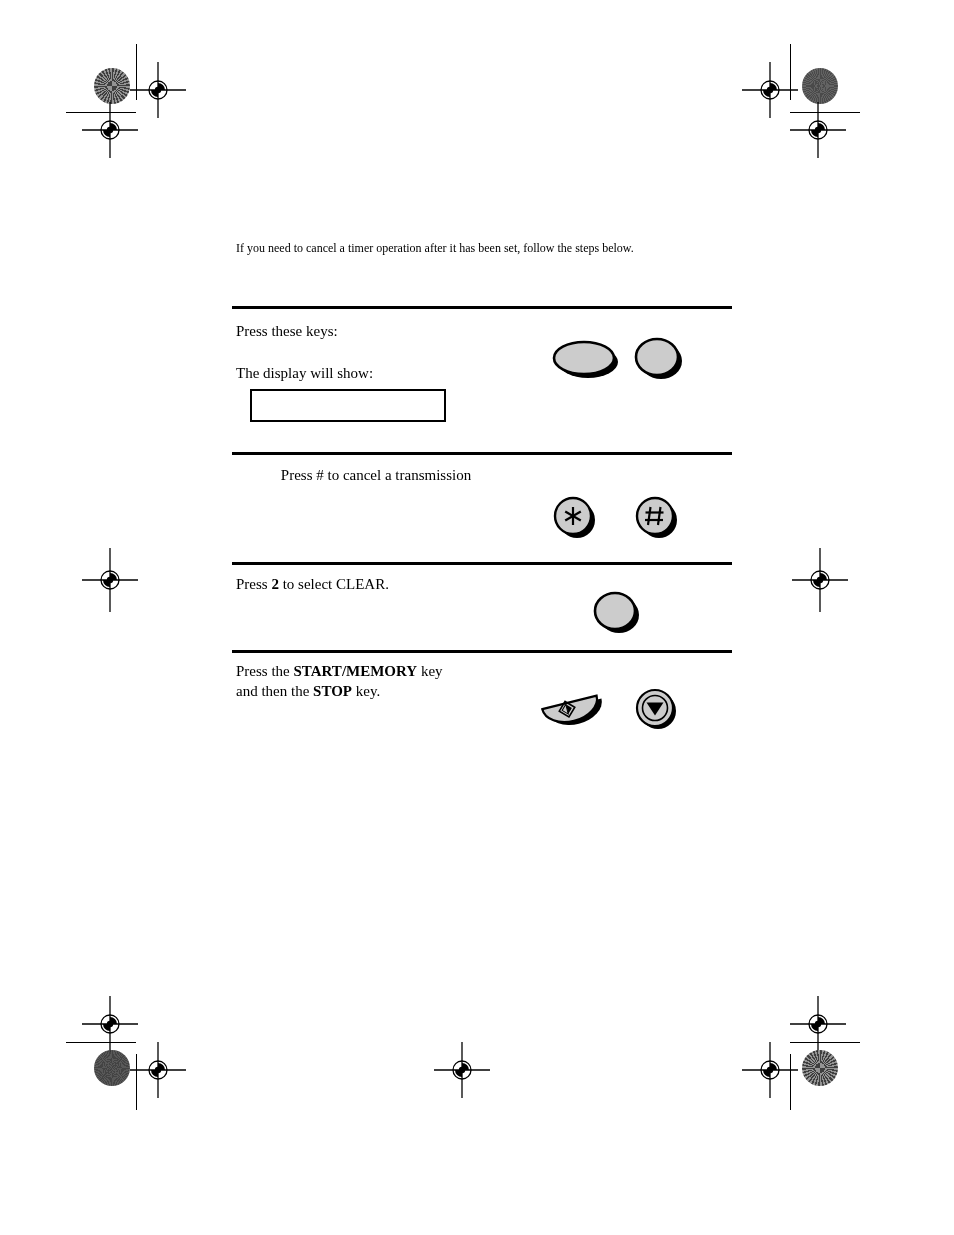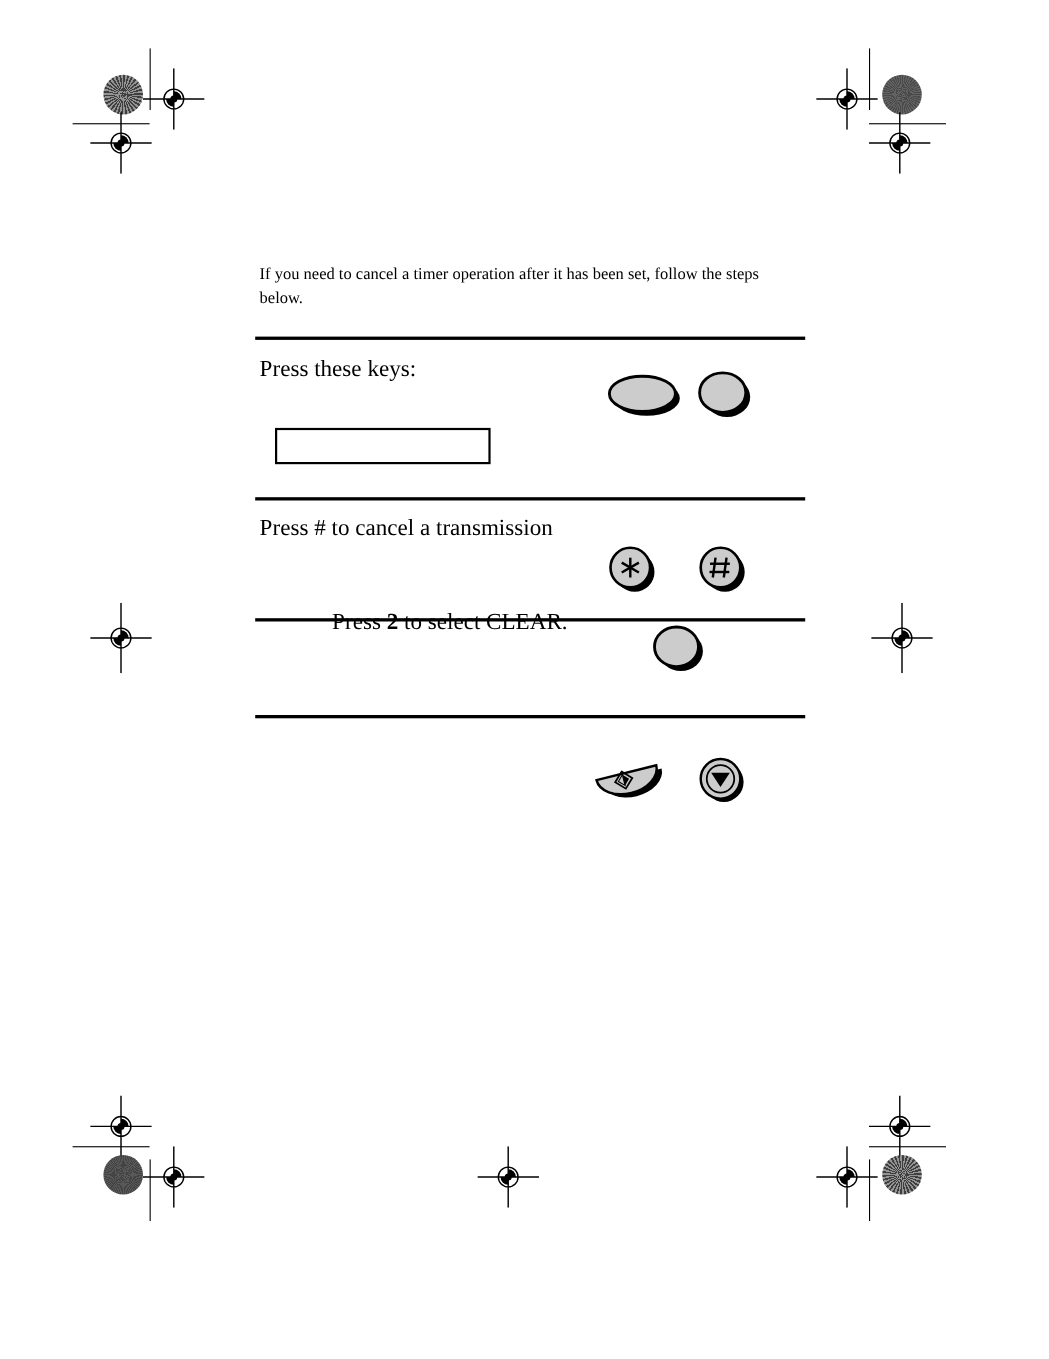--- a/index.html
+++ b/index.html
@@ -59,21 +59,21 @@
 
   
   .content {
     position: absolute;
     left: 232px;
     top: 240px;
     width: 500px;
   }
 
   .intro {
-    font-size: 15px;
+    font-size: 12px;
     line-height: 1.37;
     margin: 0 0 0 4px;
     width: 490px;
   }
 
   
   .rule {
     position: absolute;
     left: 232px;
     width: 500px;
@@ -84,21 +84,21 @@
   .step {
     position: absolute;
     left: 232px;
     width: 500px;
   }
   .step-text {
     position: absolute;
     left: 4px;
     top: 0;
     width: 280px;
-    font-size: 21px;
+    font-size: 15px;
     line-height: 1.33;
   }
   .step-text b { font-weight: bold; }
 
   .glyph-star,
   .glyph-hash {
     font-family: "DejaVu Sans", sans-serif;
     font-weight: bold;
   }
 
@@ -272,20 +272,21 @@
     <p class="intro">If you need to cancel a timer operation after it has been set, follow the steps below.</p>
   </div>
 
   <div class="rule" style="top:306px;"></div>
 
   <div class="step" style="top:322px; height:122px;">
 
     <div class="step-text">
       <div>Press these keys:</div>
       <div style="height:22px;"></div>
+      <div>The display will show:</div>
     </div>
 
     <div class="key" style="left:318px; top:15px;">
       <svg width="72" height="44" viewBox="0 0 72 44">
         <ellipse cx="38" cy="25" rx="30" ry="16" fill="#000000"></ellipse>
         <ellipse cx="34" cy="21" rx="30" ry="16" fill="#cccccc" stroke="#000000" stroke-width="2.6"></ellipse>
       </svg>
     </div>
 
     <div class="key" style="left:398px; top:12px;">
@@ -295,21 +296,21 @@
       </svg>
     </div>
   </div>
 
   <div class="display-box">
     
   </div>
 
   <div class="rule" style="top:452px;"></div>
 
-  <div class="step" style="top:466px; height:90px;">
+  <div class="step" style="top:466px; height:90px;text-align:center;">
 
     <div class="step-text">
       <div>Press # to cancel a transmission</div>
     </div>
 
     <div class="key" style="left:316px; top:28px;">
       <svg width="60" height="48" viewBox="0 0 60 48">
         <circle cx="29" cy="26" r="18" fill="#000000"></circle>
         <circle cx="25" cy="22" r="18" fill="#cccccc" stroke="#000000" stroke-width="2.4"></circle>
         <g stroke="#000000" stroke-width="2.2" stroke-linecap="butt">
@@ -329,40 +330,48 @@
           <line x1="30.5" y1="13" x2="28.0" y2="31"></line>
           <line x1="15.5" y1="18.5" x2="33.5" y2="18.5"></line>
           <line x1="15.0" y1="26.0" x2="33.0" y2="26.0"></line>
         </g>
       </svg>
     </div>
   </div>
 
   <div class="rule" style="top:562px;"></div>
 
-  <div class="step" style="top:552px; height:72px;text-align:right;">
+  <div class="step" style="top:575px; height:72px;">
 
     <div class="step-text">
       <div>
         <span>Press </span><b>2</b><span> to select CLEAR.</span>
       </div>
     </div>
 
     <div class="key" style="left:356px; top:13px;">
       <svg width="58" height="48" viewBox="0 0 58 48">
         <ellipse cx="31" cy="27" rx="20" ry="18" fill="#000000"></ellipse>
         <ellipse cx="27" cy="23" rx="20" ry="18" fill="#cccccc" stroke="#000000" stroke-width="2.6"></ellipse>
       </svg>
     </div>
   </div>
 
   <div class="rule" style="top:650px;"></div>
 
   <div class="step" style="top:662px; height:100px;">
 
+    <div class="step-text" style="width:300px;">
+      <div>
+        <span>Press the </span><b>START/MEMORY</b><span> key</span>
+      </div>
+      <div>
+        <span>and then the </span><b>STOP</b><span> key.</span>
+      </div>
+    </div>
 
     <div class="key" style="left:302px; top:18px;">
       <svg width="84" height="56" viewBox="0 0 84 56">
         <g transform="rotate(-14 42 28)">
 
           <path d="M13 25 L69 25 A28 19 0 0 1 13 25 Z" fill="#000000"></path>
 
           <path d="M9 21 L65 21 A28 19 0 0 1 9 21 Z" fill="#cccccc" stroke="#000000" stroke-width="2.2"></path>
 
           <g transform="translate(33,27)">

